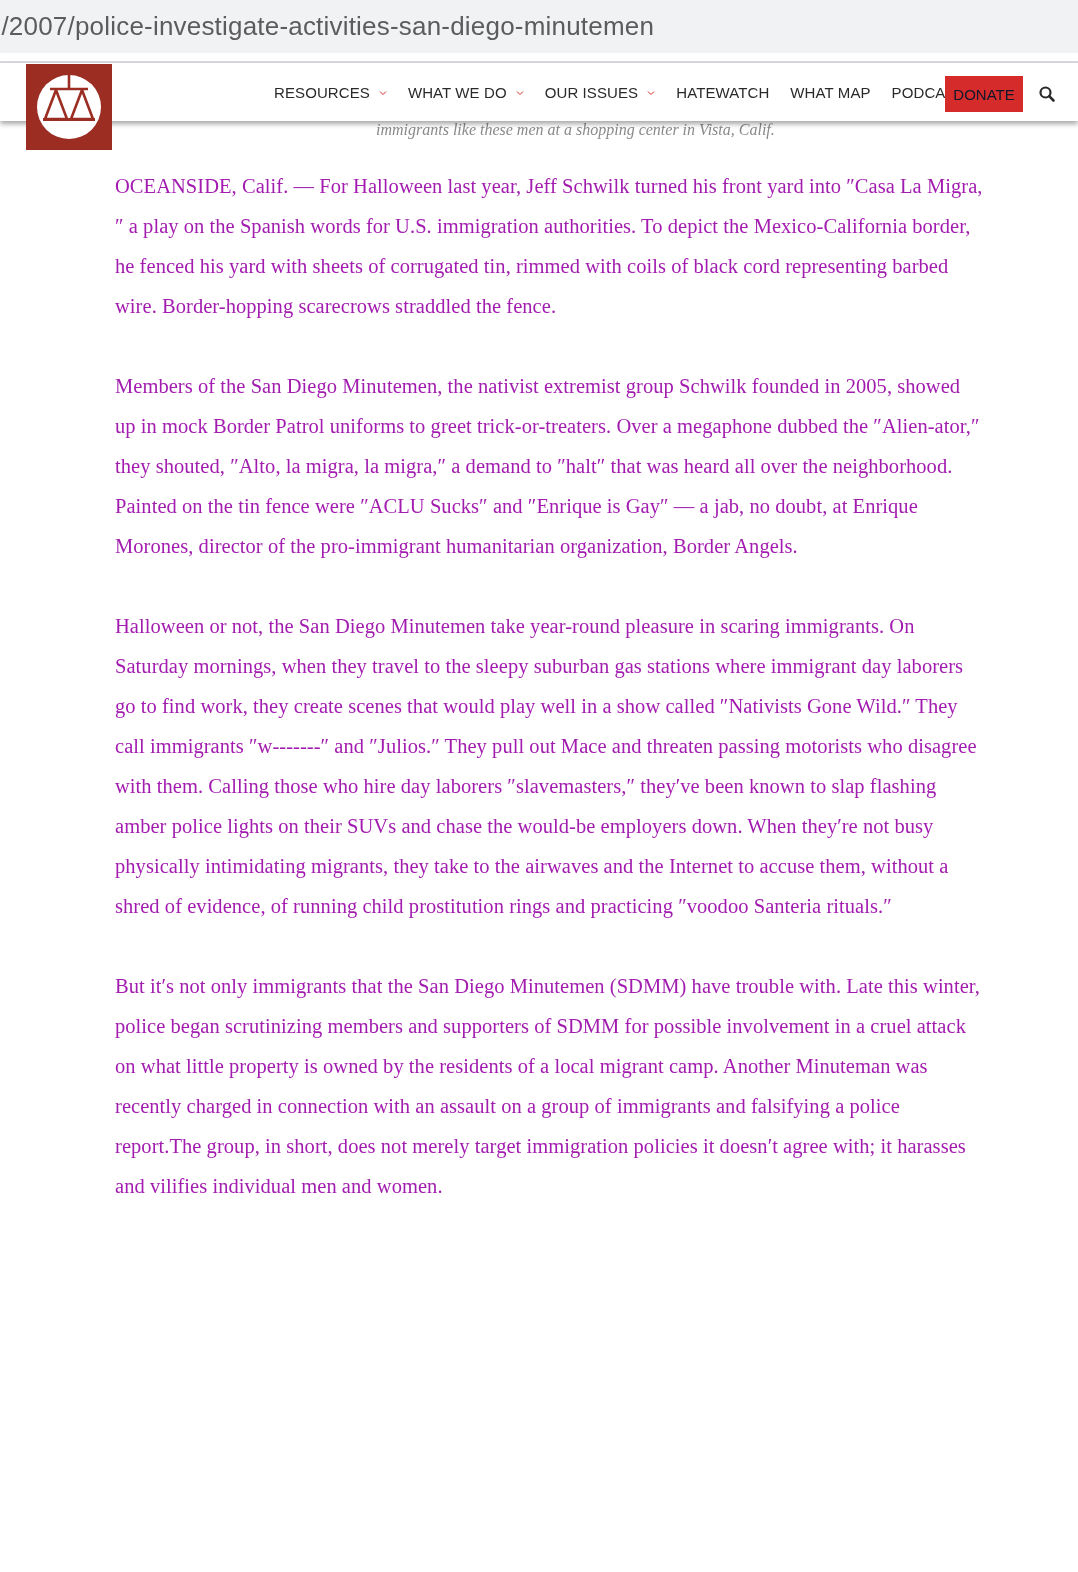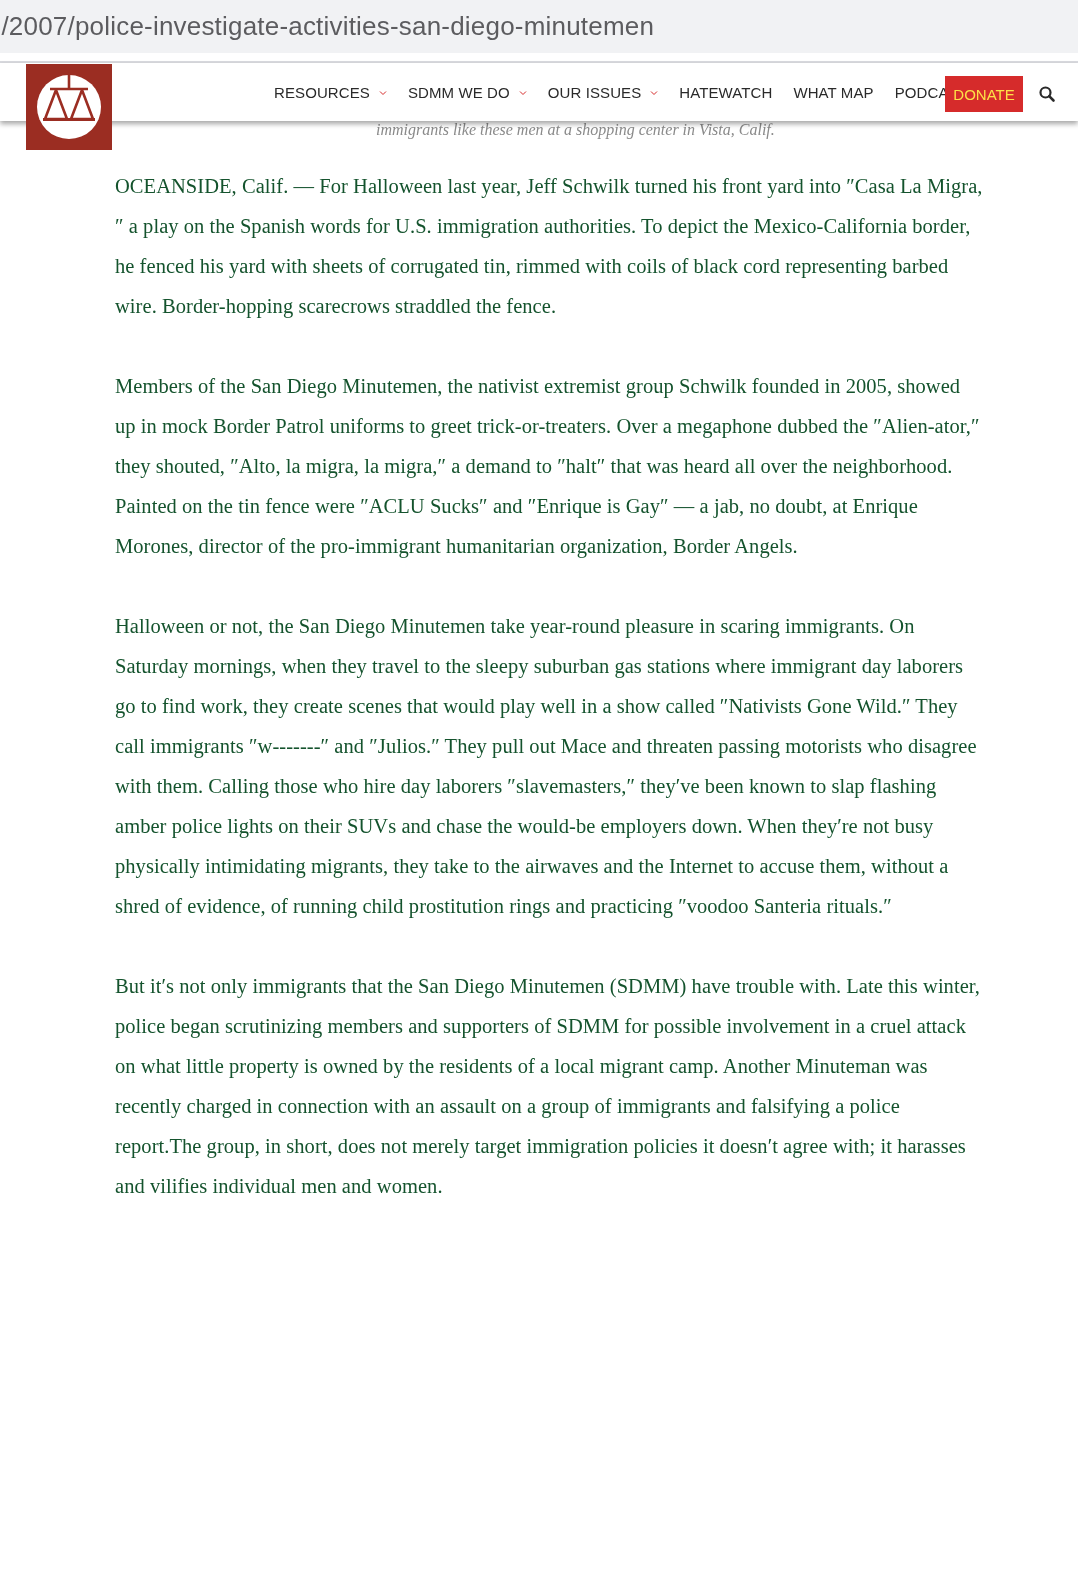--- a/index.html
+++ b/index.html
@@ -63,21 +63,21 @@
   }
   .nav-item .chev {
     display: inline-block;
     margin-left: 9px;
     width: 8px; height: 8px;
     position: relative; top: 1px;
   }
   .donate {
     position: absolute; left: 945px; top: 13px; width: 78px; height: 36px;
     background: #d62b2b;
-    color: #fde047;
+    color: #0f172a;
     font-family: "Liberation Sans", sans-serif;
     font-size: 15px;
     display: flex; align-items: center; justify-content: center;
     cursor: pointer;
   }
   .search-btn {
     position: absolute; left: 1038px; top: 22px; width: 18px; height: 18px;
     cursor: pointer;
   }
 
@@ -93,21 +93,21 @@
   }
 
   
   .article {
     position: absolute; left: 115px; top: 166px; width: 870px;
   }
   .article p {
     font-family: "Liberation Serif", serif;
     font-size: 20.5px;
     line-height: 40px;
-    color: #14532d;
+    color: #a21caf;
     margin-bottom: 40px;
     letter-spacing: 0.05px;
   }
 </style>
 </head>
 <body>
 
 <div class="urlbar">
   <span class="url-text">:/2007/police-investigate-activities-san-diego-minutemen</span>
 </div>
@@ -129,21 +129,21 @@
 
 <nav class="site-nav">
   <div class="nav-items">
     <div class="nav-item">
       <span>RESOURCES</span>
       <svg class="chev" viewBox="0 0 8 8">
           <polyline points="1,2.5 4,5.5 7,2.5" fill="none" stroke="#d62b2b" stroke-width="1"></polyline>
         </svg>
     </div>
     <div class="nav-item">
-      <span>SDMM WE DO</span>
+      <span>WHAT WE DO</span>
       <svg class="chev" viewBox="0 0 8 8">
           <polyline points="1,2.5 4,5.5 7,2.5" fill="none" stroke="#d62b2b" stroke-width="1"></polyline>
         </svg>
     </div>
     <div class="nav-item">
       <span>OUR ISSUES</span>
       <svg class="chev" viewBox="0 0 8 8">
           <polyline points="1,2.5 4,5.5 7,2.5" fill="none" stroke="#d62b2b" stroke-width="1"></polyline>
         </svg>
     </div>

